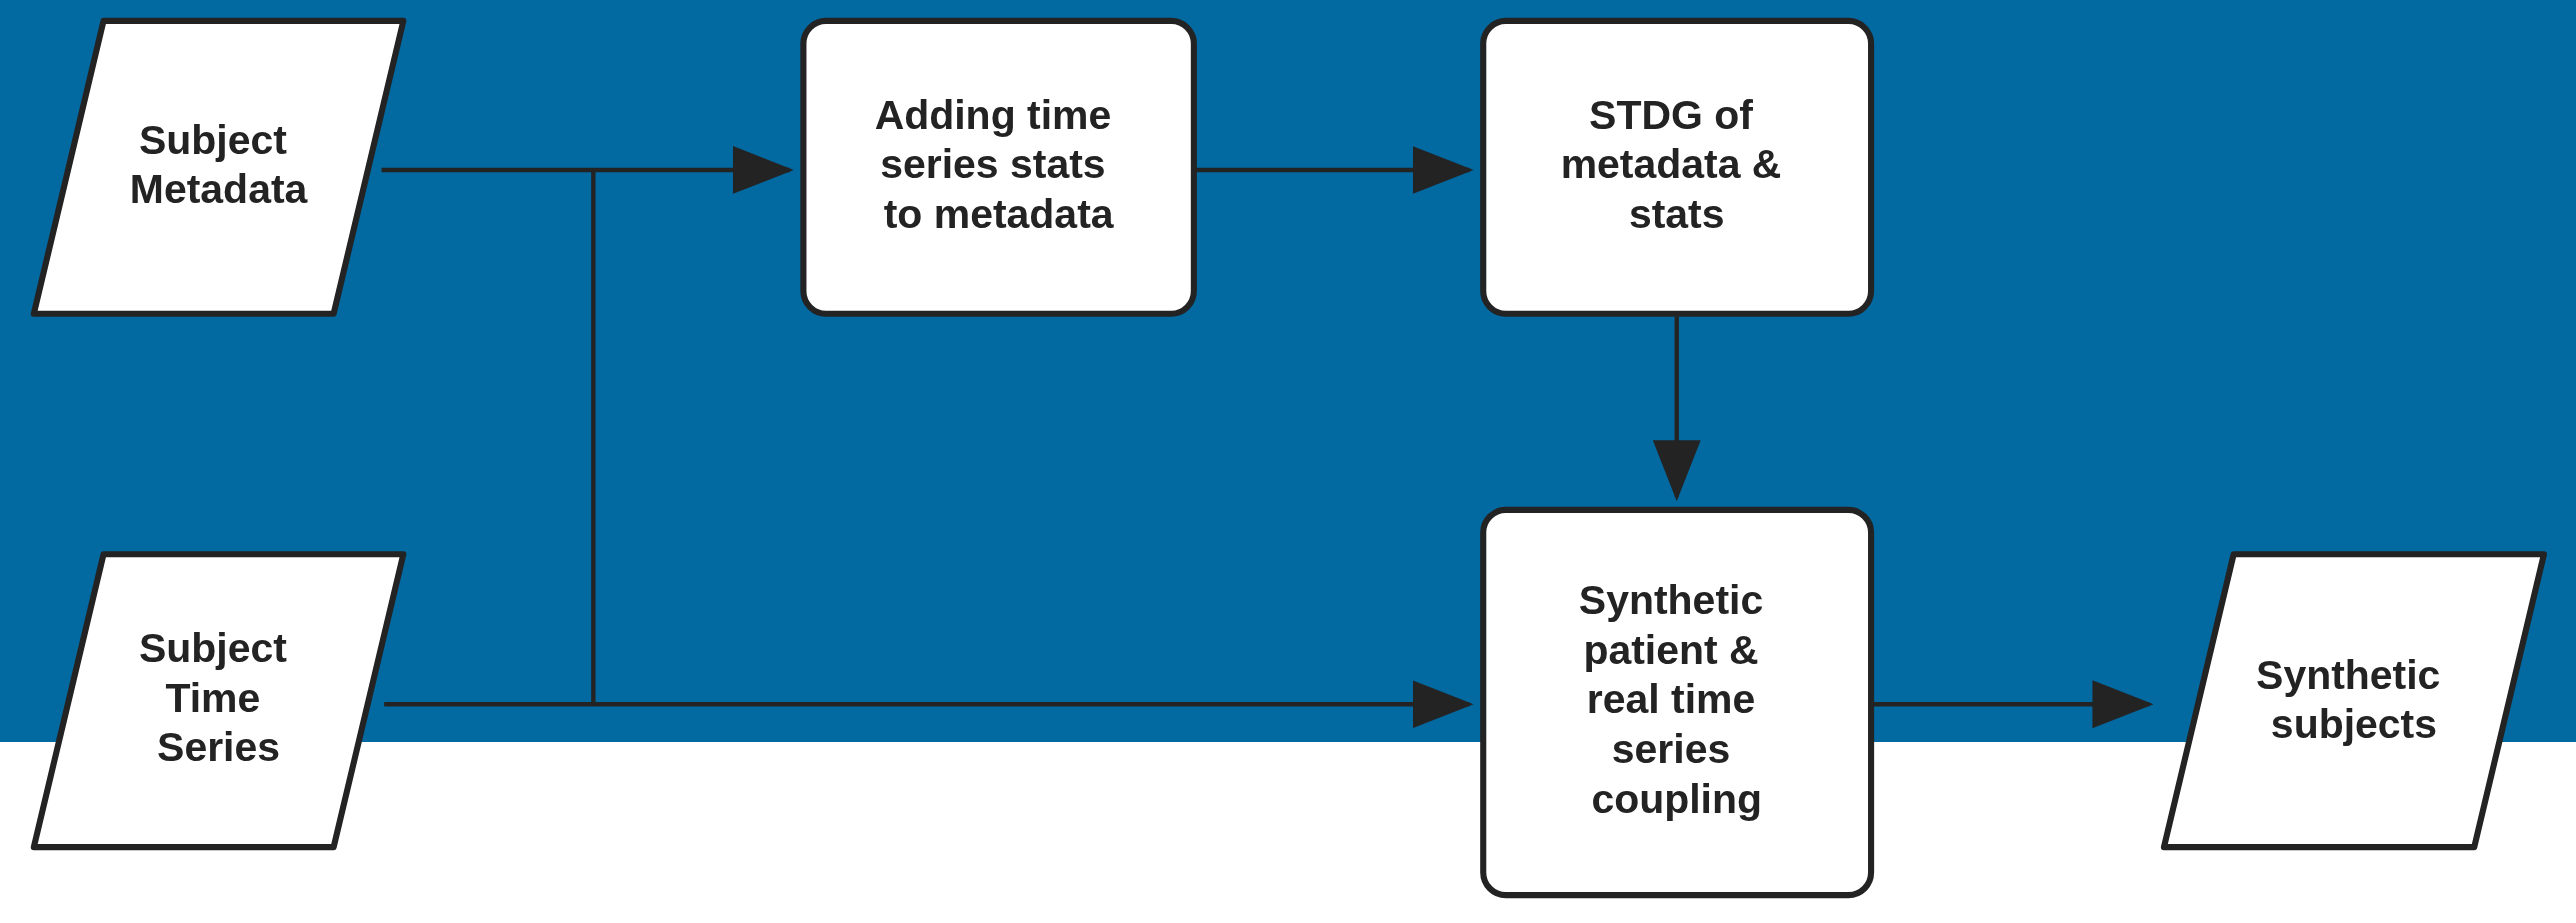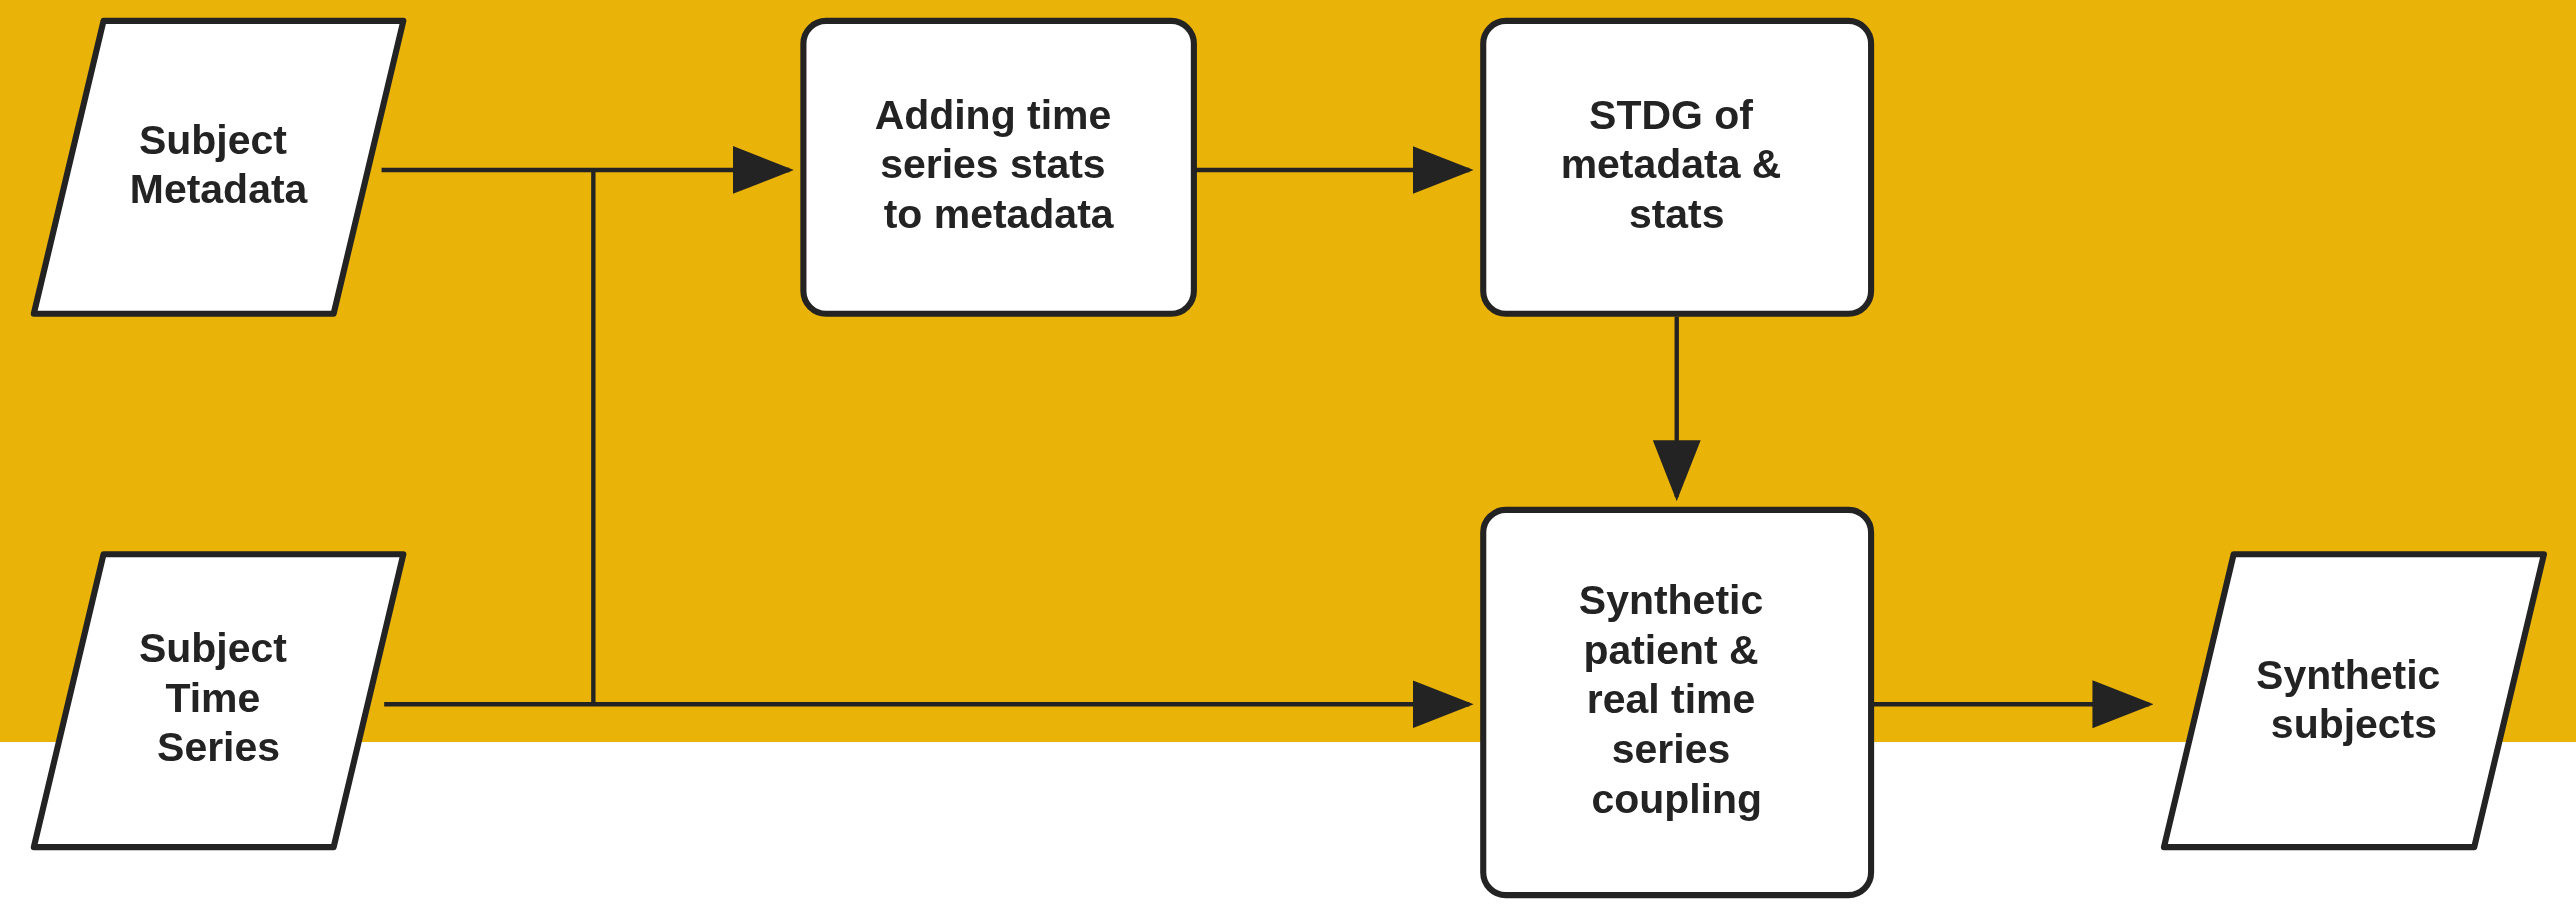--- a/index.html
+++ b/index.html
@@ -10,21 +10,21 @@
   body {
     width: 2576px;
     height: 923px;
     font-family: "Liberation Sans", sans-serif;
     overflow: hidden;
   }
   #flow-root {
     position: relative;
     width: 2576px;
     height: 742px;
-    background: #eab308;
+    background: #0369a1;
   }
   svg.flow-canvas {
     display: block;
     width: 2576px;
     height: 923px;
   }
   .node-shape {
     fill: #ffffff;
     stroke: #232323;
     stroke-width: 7;

